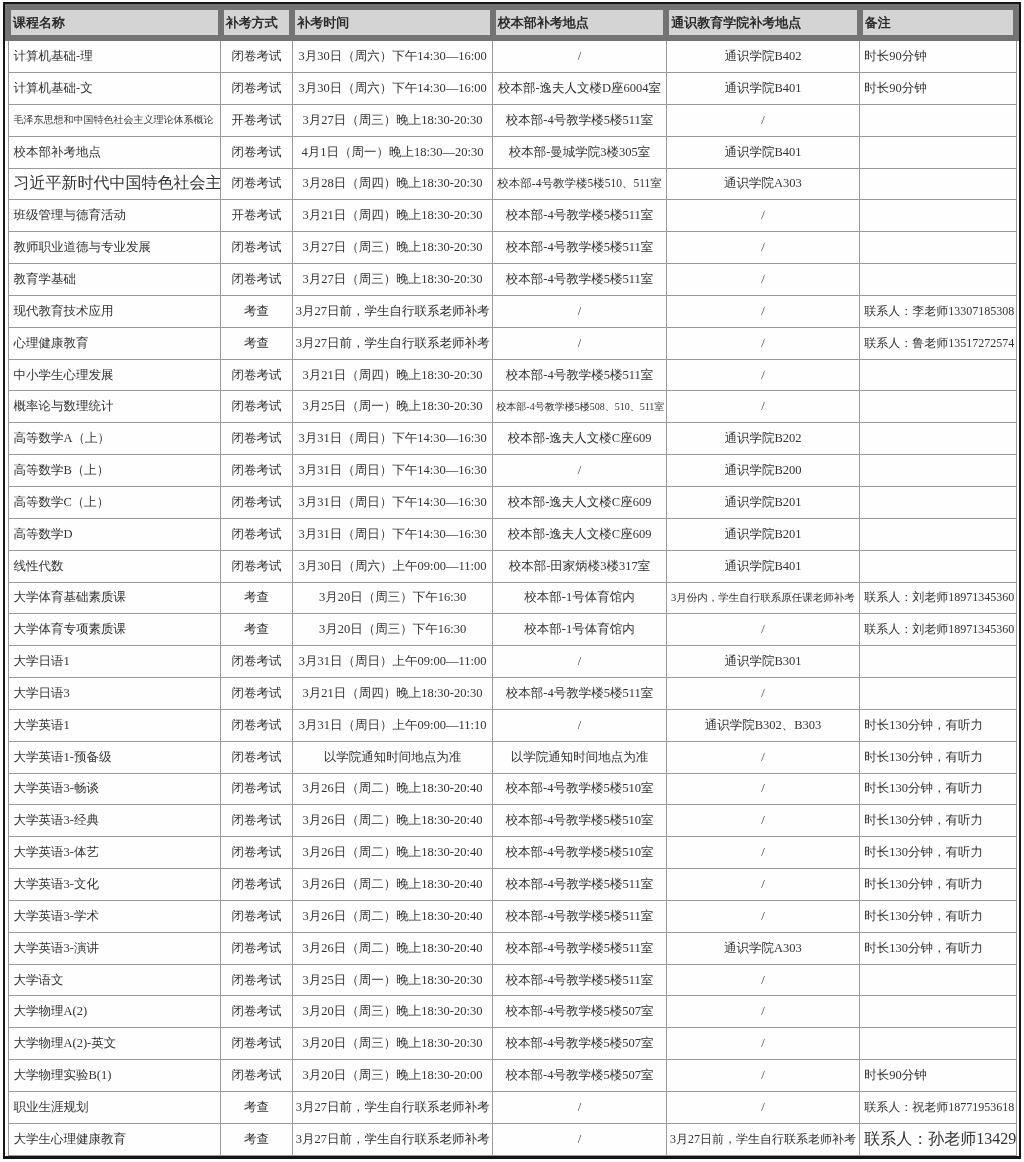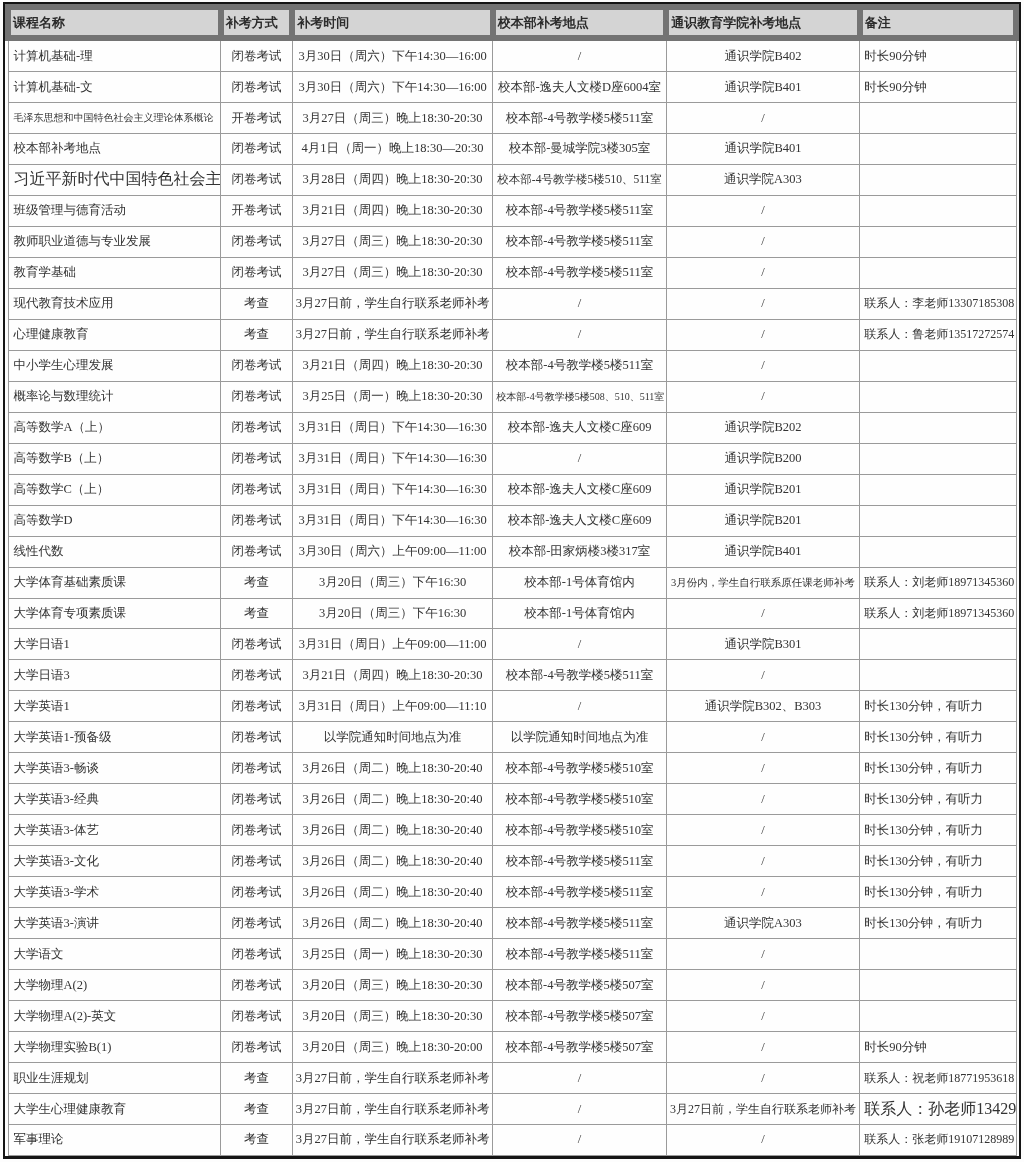--- a/index.html
+++ b/index.html
@@ -352,24 +352,16 @@
     <td class="c-note" style="font-size: 12px;">联系人：祝老师18771953618</td>
   </tr>
           <tr>
     <td class="c-course">大学生心理健康教育</td>
     <td class="c-center">考查</td>
     <td class="c-center">3月27日前，学生自行联系老师补考</td>
     <td class="c-center">/</td>
     <td class="c-center" style="font-size: 12px;">3月27日前，学生自行联系老师补考</td>
     <td class="c-note" style="font-size: 16px;">联系人：孙老师13429827002</td>
   </tr>
-          <tr>
-    <td class="c-course">军事理论</td>
-    <td class="c-center">考查</td>
-    <td class="c-center">3月27日前，学生自行联系老师补考</td>
-    <td class="c-center">/</td>
-    <td class="c-center">/</td>
-    <td class="c-note" style="font-size: 12px;">联系人：张老师19107128989</td>
-  </tr>
         </tbody>
     </table>
   </div>
 </div>
 
 </body></html>

